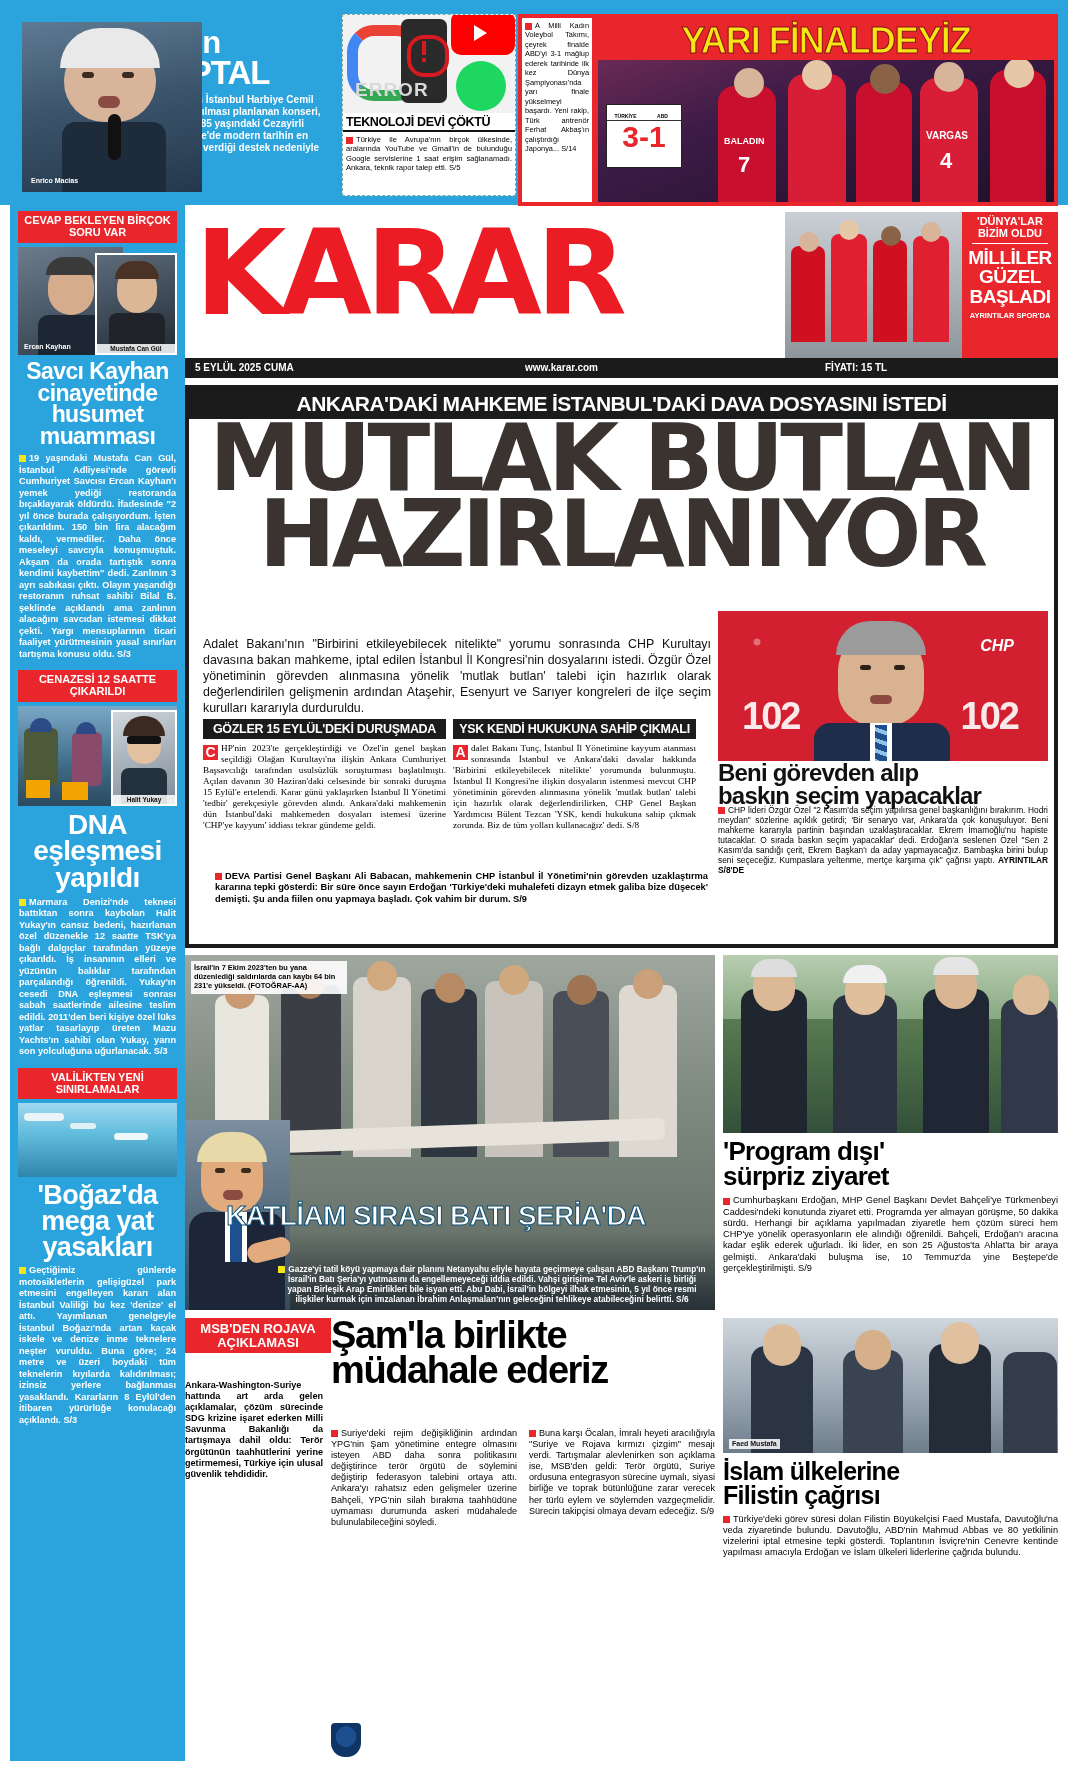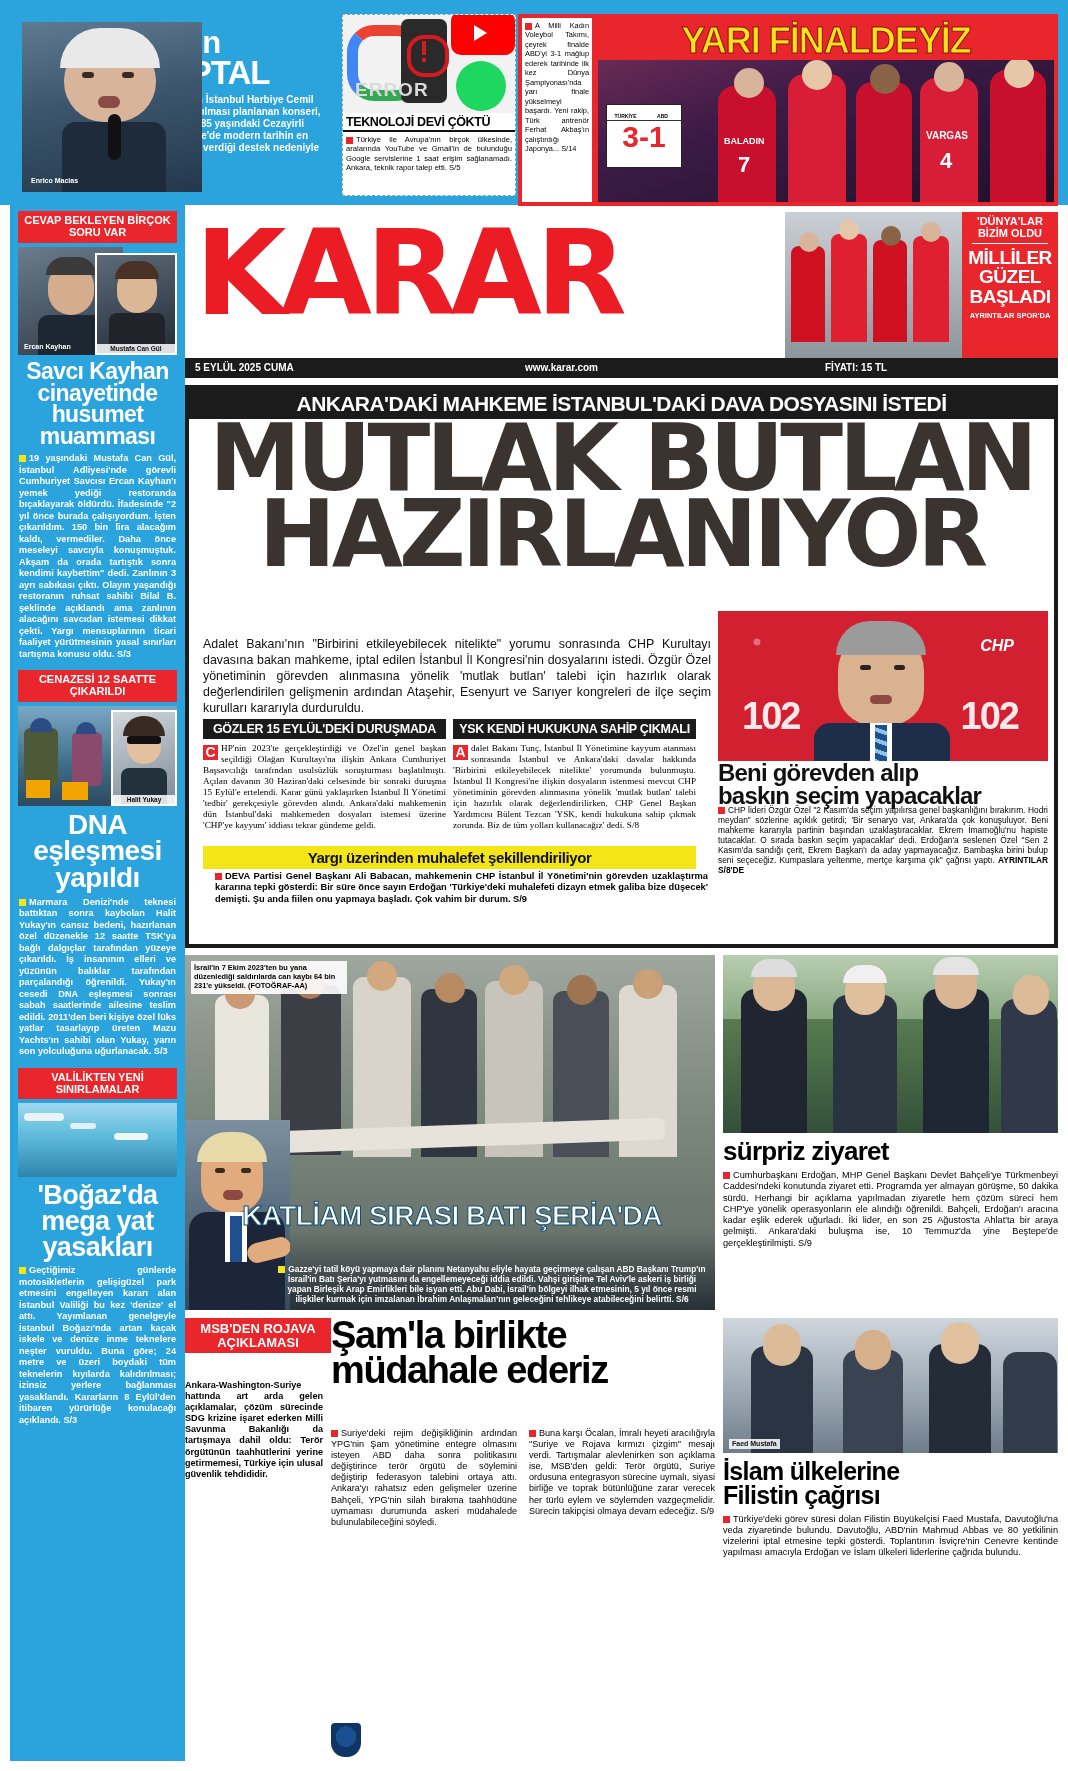--- a/index.html
+++ b/index.html
@@ -70,21 +70,21 @@
   .sub-bar{background:#1b1b1b;color:#fff;font-weight:bold;font-size:12.5px;text-align:center;padding:3px 0;letter-spacing:-.3px;}
   .sub-body{font-size:9.2px;line-height:1.2;text-align:justify;margin-top:4px;font-family:"Liberation Serif",serif;}
   .dropcap{float:left;background:#e8262c;color:#fff;font-weight:bold;font-size:14px;width:15px;height:15px;text-align:center;line-height:15px;margin:2px 3px 0 0;font-family:"Liberation Sans",sans-serif;}
   #yellow-bar{position:absolute;left:14px;top:457px;width:493px;background:#f4e518;color:#111;font-weight:bold;font-size:15px;text-align:center;padding:3px 0;letter-spacing:-.4px;}
   #yellow-body{position:absolute;left:26px;top:482px;width:493px;font-size:9.3px;line-height:1.22;text-align:justify;font-weight:bold;}
 
   
   #gaza{left:185px;top:955px;width:530px;height:355px;}
   #gaza-img{width:100%;height:100%;}
   #gaza-note{position:absolute;left:6px;top:6px;width:150px;background:rgba(255,255,255,.9);font-size:7.4px;line-height:1.2;padding:3px;font-weight:bold;}
-  #gaza-head{position:absolute;left:16px;bottom:78px;width:502px;text-align:center;color:#fff;font-weight:bold;font-size:28px;letter-spacing:-.6px;-webkit-text-stroke:1px #0c4e74;}
+  #gaza-head{position:absolute;left:0;bottom:78px;width:502px;text-align:center;color:#fff;font-weight:bold;font-size:28px;letter-spacing:-.6px;-webkit-text-stroke:1px #0c4e74;}
   #gaza-body{position:absolute;left:90px;bottom:6px;width:434px;color:#fff;font-size:8.3px;line-height:1.22;text-align:center;font-weight:bold;}
   #trump{position:absolute;left:0;bottom:0;width:105px;height:190px;}
 
   
   #r1{left:723px;top:955px;width:335px;height:355px;}
   #r1-photo{width:335px;height:178px;}
   #r1-head{margin-top:6px;font-size:26px;font-weight:bold;line-height:.97;letter-spacing:-.7px;}
   #r1-body{margin-top:6px;font-size:9.2px;line-height:1.22;text-align:justify;}
 
   #r2{left:723px;top:1318px;width:335px;height:445px;}
@@ -290,21 +290,20 @@
         <span class="dropcap">C</span><span>HP'nin 2023'te gerçekleştirdiği ve Özel'in genel başkan seçildiği Olağan Kurultayı'na ilişkin Ankara Cumhuriyet Başsavcılığı tarafından usulsüzlük soruşturması başlatılmıştı. Açılan davanın 30 Haziran'daki celsesinde bir sonraki duruşma 15 Eylül'e ertelendi. Karar günü yaklaşırken İstanbul İl Yönetimi 'tedbir' gerekçesiyle görevden alındı. Ankara'daki mahkemenin dün İstanbul'daki mahkemeden dosyaları istemesi üzerine 'CHP'ye kayyum' iddiası tekrar gündeme geldi.</span>
       </div>
     </div>
     <div class="subcol" id="sub2">
       <div class="sub-bar">YSK KENDİ HUKUKUNA SAHİP ÇIKMALI</div>
       <div class="sub-body">
         <span class="dropcap">A</span><span>dalet Bakanı Tunç, İstanbul İl Yönetimine kayyum atanması sonrasında İstanbul ve Ankara'daki davalar hakkında 'Birbirini etkileyebilecek nitelikte' yorumunda bulunmuştu. İstanbul İl Kongresi'ne ilişkin dosyaların istenmesi mevcut CHP yönetiminin görevden alınmasına yönelik 'mutlak butlan' talebi için hazırlık olarak değerlendirilirken, CHP Genel Başkan Yardımcısı Bülent Tezcan 'YSK, kendi hukukuna sahip çıkmak zorunda. Biz de tüm yolları kullanacağız' dedi. S/8</span>
       </div>
     </div>
 
-    <div id="yellow-bar">Yargı üzerinden muhalefet şekillendiriliyor</div>
     <div id="yellow-body">
       <span class="sq r"></span><span>DEVA Partisi Genel Başkanı Ali Babacan, mahkemenin CHP İstanbul İl Yönetimi'nin görevden uzaklaştırma kararına tepki gösterdi: Bir süre önce sayın Erdoğan 'Türkiye'deki muhalefeti dizayn etmek galiba bize düşecek' demişti. Şu anda fiilen onu yapmaya başladı. Çok vahim bir durum. S/9</span>
     </div>
   </div>
 
   <div class="abs photo" id="gaza">
     <div id="gaza-img" style="background:linear-gradient(180deg,#9fa79f 0%,#7f8a80 40%,#5d6862 100%);">
       <div style="position:absolute;left:30px;top:40px;width:54px;height:150px;background:#e9e6de;border-radius:10px 10px 0 0;"></div>
       <div style="position:absolute;left:96px;top:30px;width:60px;height:170px;background:#3b3f45;border-radius:10px 10px 0 0;"></div>
       <div style="position:absolute;left:168px;top:22px;width:58px;height:180px;background:#d8d4cb;border-radius:10px 10px 0 0;"></div>
@@ -349,20 +348,21 @@
       <div style="position:absolute;left:110px;top:40px;width:64px;height:138px;background:#2b3340;border-radius:14px 14px 0 0;"></div>
       <div style="position:absolute;left:122px;top:16px;width:40px;height:44px;border-radius:20px;background:#e0bf9d;"></div>
       <div style="position:absolute;left:120px;top:10px;width:44px;height:18px;border-radius:22px 22px 0 0;background:#f0f0f0;"></div>
       <div style="position:absolute;left:200px;top:34px;width:66px;height:144px;background:#1e2733;border-radius:14px 14px 0 0;"></div>
       <div style="position:absolute;left:212px;top:8px;width:42px;height:46px;border-radius:21px;background:#d9b594;"></div>
       <div style="position:absolute;left:210px;top:2px;width:46px;height:18px;border-radius:23px 23px 0 0;background:#e4e4e4;"></div>
       <div style="position:absolute;left:278px;top:44px;width:56px;height:134px;background:#30384a;border-radius:14px 14px 0 0;"></div>
       <div style="position:absolute;left:290px;top:20px;width:36px;height:40px;border-radius:18px;background:#dcbb99;"></div>
     </div>
     <div id="r1-head">
+      <div>'Program dışı'</div>
       <div>sürpriz ziyaret</div>
     </div>
     <div id="r1-body">
       <span class="sq r"></span><span>Cumhurbaşkanı Erdoğan, MHP Genel Başkanı Devlet Bahçeli'ye Türkmenbeyi Caddesi'ndeki konutunda ziyaret etti. Programda yer almayan görüşme, 50 dakika sürdü. Herhangi bir açıklama yapılmadan ziyaretle hem çözüm süreci hem CHP'ye yönelik operasyonların ele alındığı öğrenildi. Bahçeli, Erdoğan'ı aracına kadar eşlik ederek uğurladı. İki lider, en son 25 Ağustos'ta Ahlat'ta bir araya gelmişti. Ankara'daki buluşma ise, 10 Temmuz'da yine Beştepe'de gerçekleştirilmişti. S/9</span>
     </div>
   </div>
 
   <div class="abs" id="r2">
     <div class="photo" id="r2-photo" style="background:linear-gradient(180deg,#cfd6dd 0%,#97a4b0 60%,#6e7d8a 100%);">
       <div style="position:absolute;left:28px;top:28px;width:62px;height:107px;background:#2a3442;border-radius:14px 14px 0 0;"></div>

